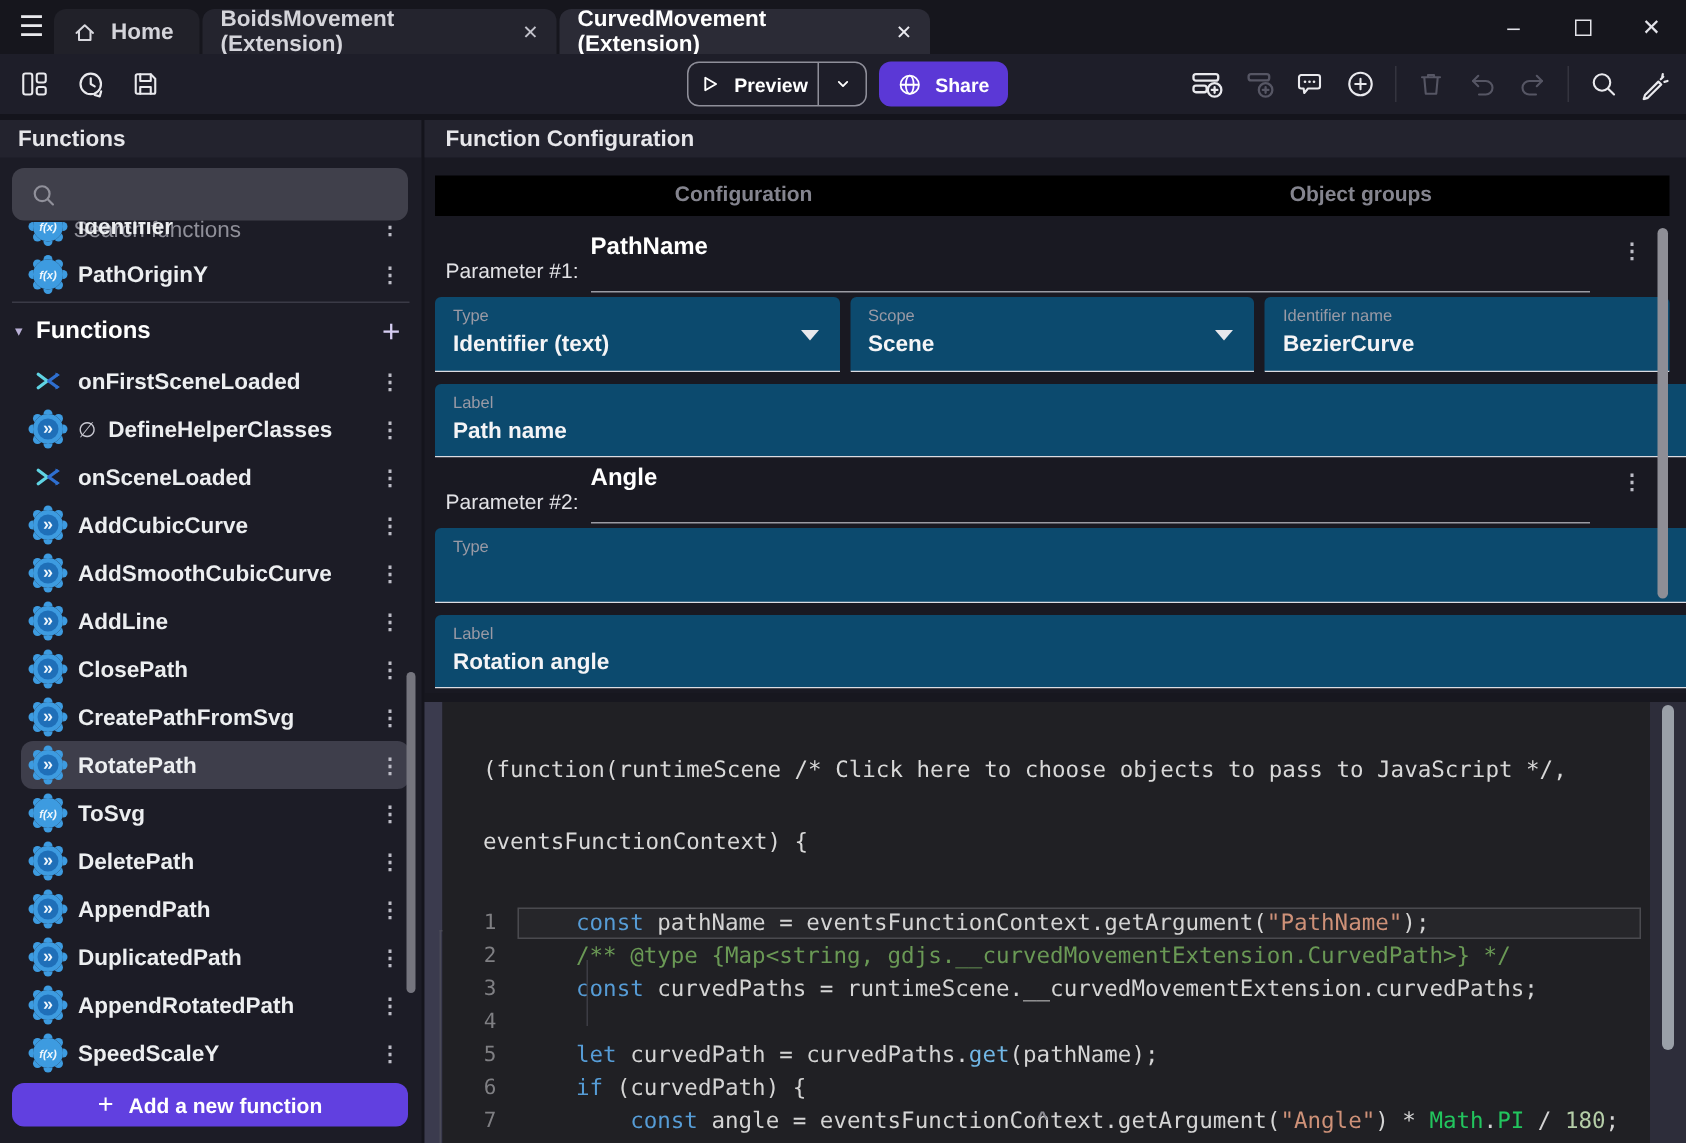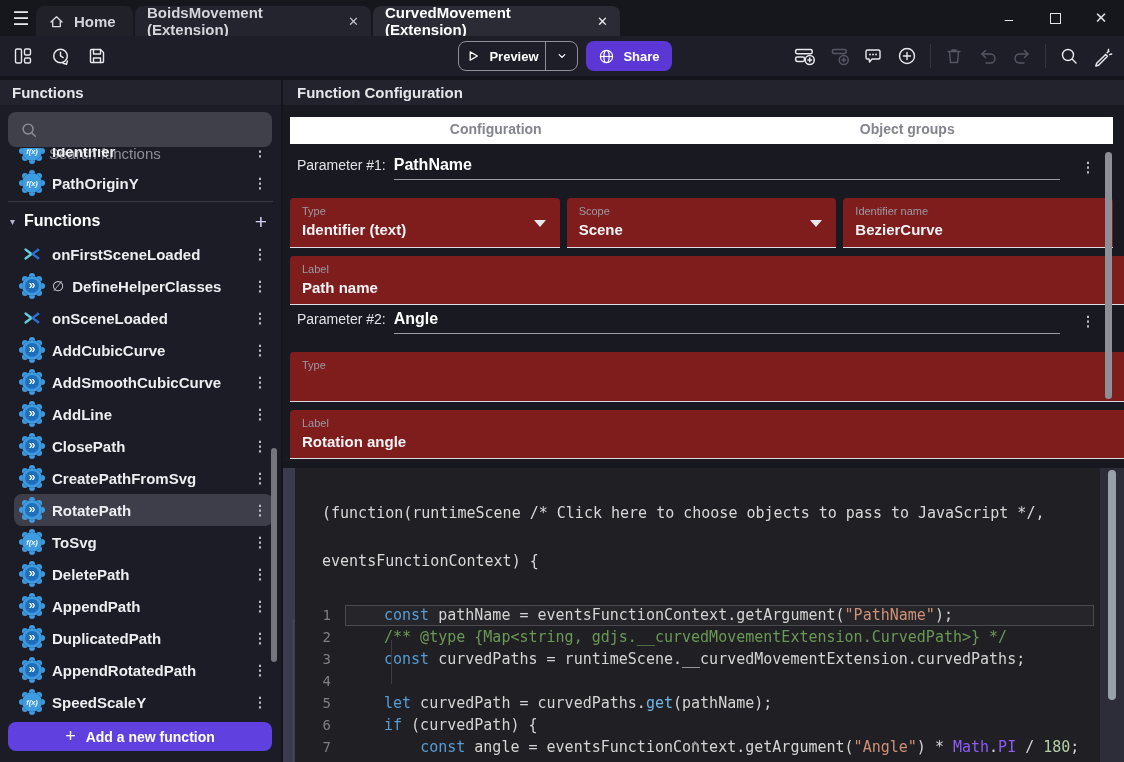--- a/index.html
+++ b/index.html
@@ -78,33 +78,33 @@
   .gear.act::after { content:""; position:absolute; inset:3px; background:#1f6fb8; border-radius:50%; }
   .gear i { position:relative; z-index:2; font-style:italic; font-weight:700; color:#eef6fc; font-size:7.5px; }
   .gear.act i { font-style:normal; font-size:12px; line-height:1; margin-top:-2px; }
   .lifecycle-icon { width:20px; height:20px; flex:none; }
 
   
   .main { position:absolute; left:283px; top:80px; width:841px; height:682px; background:#191922; }
   .m-head { height:25px; background:#23232e; display:flex; align-items:center; padding:0 14px;
             color:#e6e6ea; font-size:15px; font-weight:600; }
   .m-tabs { position:absolute; left:7px; top:37px; width:823px; height:27px; display:flex; }
-  .m-tab { flex:1; display:flex; align-items:center; justify-content:center; background:#ffffff;
+  .m-tab { flex:1; display:flex; align-items:center; justify-content:center; background:#000000;
            color:#84848e; font-size:14px; font-weight:700; border-bottom:3px solid transparent; cursor:pointer; }
   .m-tab.active { background:#47474f; color:#fff; border-bottom-color:#d8d1f3; }
 
   .params { position:absolute; left:0; top:63px; width:841px; height:319px; }
   .p-head { position:absolute; left:14px; display:flex; align-items:flex-end; width:763px; }
   .p-label { font-size:14px; color:#e2e2e6; padding-bottom:7px; white-space:nowrap; }
-  .p-name-wrap { flex:1; margin-left:8px; border-bottom:1px solid #9b9ba3; padding-bottom:5px; cursor:text; }
+  .p-name-wrap { flex:1; margin-left:8px; border-bottom:1px solid #9b9ba3; padding-bottom:20px; cursor:text; }
   .p-name { font-size:16px; font-weight:700; color:#ffffff; }
   .p-kebab { position:absolute; left:795px; width:20px; text-align:center; }
   .f-grid { position:absolute; left:7px; top:55px; width:823px; display:grid;
             grid-template-columns:1fr 1fr 1fr; gap:7px; }
-  .field { height:50px; background:#7f1d1d; border-radius:4px 4px 0 0; border-bottom:1px solid #dcdce2;
+  .field { height:50px; background:#0c4a6e; border-radius:4px 4px 0 0; border-bottom:1px solid #dcdce2;
            padding:7px 12px 0; position:relative; cursor:pointer; }
   .f-label { font-size:11px; color:#9a9aa5; }
   .f-value { font-size:15px; font-weight:700; color:#f4f4f6; margin-top:4px; white-space:nowrap; }
   .f-caret { position:absolute; right:14px; top:22px; width:0; height:0;
              border-left:6px solid transparent; border-right:6px solid transparent; border-top:7px solid #e8e8ec; }
   .field.wide { position:absolute; left:7px; width:989px; }
   .p-scroll { position:absolute; left:822px; top:9px; width:7px; height:247px; background:#8e8e96; border-radius:4px; }
 
   
   .codearea { position:absolute; left:0; top:382px; width:841px; height:300px; background:#17171f; }
@@ -114,21 +114,21 @@
   .codeblock { position:absolute; left:12px; top:6px; width:805px; height:294px; background:#202024;
                font-family:"DejaVu Sans Mono", monospace; font-size:15px; color:#d6d6d6; overflow:hidden; }
   .code-header { padding:5px 0 0 27px; line-height:16px; white-space:pre; color:#d8d8d8; }
   .code-lines { margin-top:3px; }
   .crow { display:flex; align-items:center; height:22px; }
   .ln { width:36px; text-align:right; color:#7f7f83; font-size:14px; flex:none; }
   .cw { flex:1; margin-right:6px; margin-left:14px; padding-left:38px; border:1px solid transparent;
         white-space:pre; height:21px; line-height:19px; }
   .crow.hl .cw { background:#26262a; border-color:#4a4a4f; }
   .tok-kw { color:#569cd6; } .tok-pl { color:#d4d4d4; } .tok-st { color:#ce9178; }
-  .tok-cm { color:#6a9955; } .tok-fn { color:#71b7e6; } .tok-cl { color:#8b5cf6; } .tok-nu { color:#b5cea8; }
+  .tok-cm { color:#6a9955; } .tok-fn { color:#71b7e6; } .tok-cl { color:#22c55e; } .tok-nu { color:#b5cea8; }
   .iguide { position:absolute; left:96px; top:172px; width:1px; height:44px; background:#3c3c44; }
   .collapse-caret { position:absolute; left:400px; top:276px; width:24px; text-align:center;
                     color:#8e8e96; font-size:13px; font-weight:700; cursor:pointer; }
   .codescroll { position:absolute; left:817px; top:6px; width:24px; height:294px; background:#2d2d3a; }
   .codescroll .thumb { position:absolute; left:8px; top:2px; width:8px; height:230px; background:#9aa0a8; border-radius:4px; }
 </style>
 </head>
 <body>
 
 <div class="titlebar">

